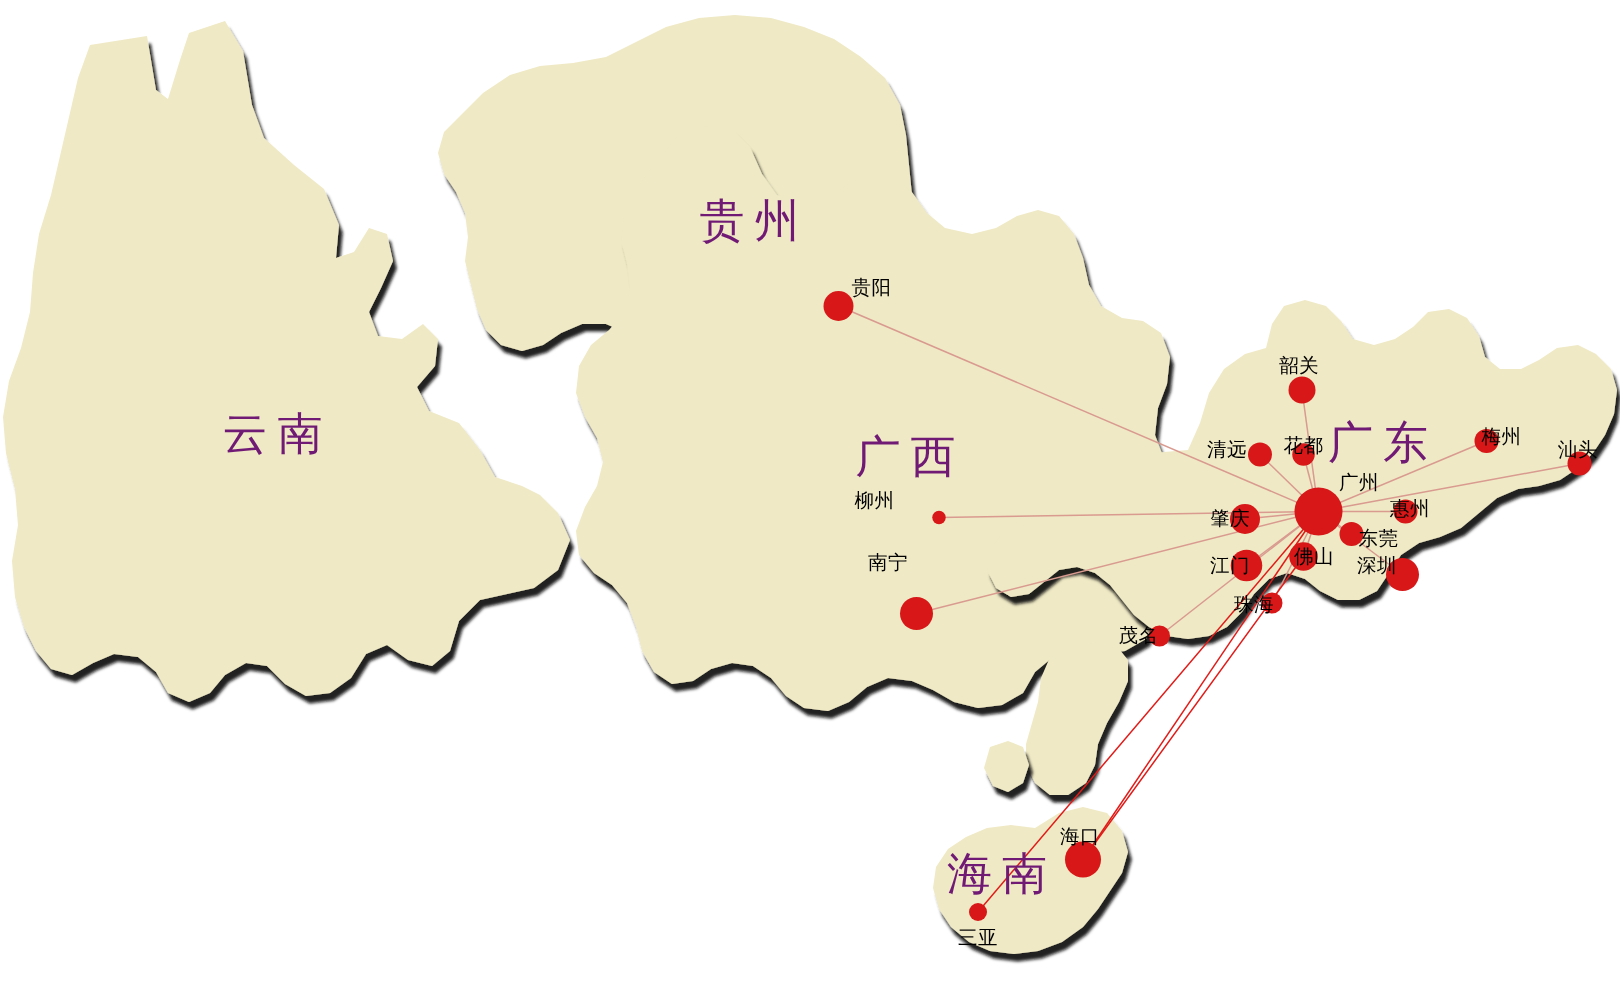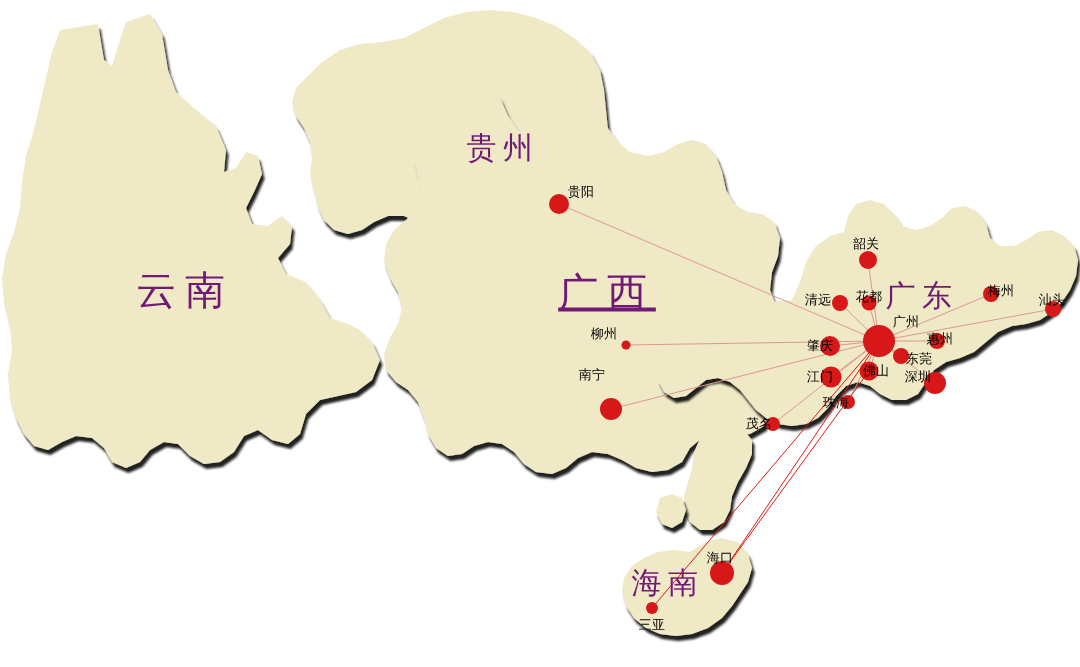--- a/index.html
+++ b/index.html
@@ -166,21 +166,21 @@
         <line x1="722" y1="573" x2="879" y2="341" stroke="#e01b18" stroke-width="1"></line>
         <line x1="722" y1="573" x2="869" y2="371" stroke="#e01b18" stroke-width="1"></line>
         <line x1="652" y1="608" x2="879" y2="341" stroke="#e01b18" stroke-width="1"></line>
       </g>
   </svg>
 
   <div id="cities-layer">
       <div class="city" style="left: 559px; top: 204px; width: 20px; height: 20px; background: rgb(215, 23, 24);"></div>
       <div class="city-label" style="left: 581px; top: 192px;">贵阳</div>
       <div class="city" style="left: 626px; top: 345px; width: 9px; height: 9px; background: rgb(215, 23, 24);"></div>
-      <div class="city-label" style="left: 604px; top: 334px; text-align: center;">柳州</div>
+      <div class="city-label" style="left: 583px; top: 334px; text-align: center;">柳州</div>
       <div class="city" style="left: 611px; top: 409px; width: 22px; height: 22px; background: rgb(215, 23, 24);"></div>
       <div class="city-label" style="left: 592px; top: 375px;">南宁</div>
       <div class="city" style="left: 868px; top: 260px; width: 18px; height: 18px; background: rgb(215, 23, 24);"></div>
       <div class="city-label" style="left: 866px; top: 244px;">韶关</div>
       <div class="city" style="left: 840px; top: 303px; width: 16px; height: 16px; background: rgb(215, 23, 24);"></div>
       <div class="city-label" style="left: 818px; top: 300px;">清远</div>
       <div class="city" style="left: 869px; top: 303px; width: 15px; height: 15px; background: rgb(215, 23, 24);"></div>
       <div class="city-label" style="left: 869px; top: 297px;">花都</div>
       <div class="city" style="left: 879px; top: 341px; width: 32px; height: 32px; background: rgb(215, 23, 24);"></div>
       <div class="city-label" style="left: 874px; top: 322px; margin-left: 32px;">广州</div>
@@ -203,20 +203,20 @@
       <div class="city" style="left: 1053px; top: 309px; width: 16px; height: 16px; background: rgb(215, 23, 24);"></div>
       <div class="city-label" style="left: 1052px; top: 300px;">汕头</div>
       <div class="city" style="left: 773px; top: 424px; width: 14px; height: 14px; background: rgb(215, 23, 24);"></div>
       <div class="city-label" style="left: 759px; top: 424px;">茂名</div>
       <div class="city" style="left: 722px; top: 573px; width: 24px; height: 24px; background: rgb(215, 23, 24);"></div>
       <div class="city-label" style="left: 720px; top: 558px;">海口</div>
       <div class="city" style="left: 652px; top: 608px; width: 12px; height: 12px; background: rgb(215, 23, 24);"></div>
       <div class="city-label" style="left: 652px; top: 625px;">三亚</div>
     </div>
   <div id="labels-layer">
-      <div class="prov-label" style="left: 185px; top: 290px; font-size: 40px;">云南</div>
+      <div class="prov-label" style="left: 185px; top: 290px; font-size: 30px;">云南</div>
       <div class="prov-label" style="left: 503px; top: 148px; font-size: 30px;">贵州</div>
-      <div class="prov-label" style="left: 607px; top: 292px; font-size: 40px; text-decoration: underline;">广西</div>
+      <div class="prov-label" style="left: 607px; top: 305px; font-size: 30px;">广西</div>
       <div class="prov-label" style="left: 922px; top: 296px; font-size: 30px;">广东</div>
       <div class="prov-label" style="left: 668px; top: 583px; font-size: 30px;">海南</div>
     </div>
 
 </div>
 
 </body></html>

